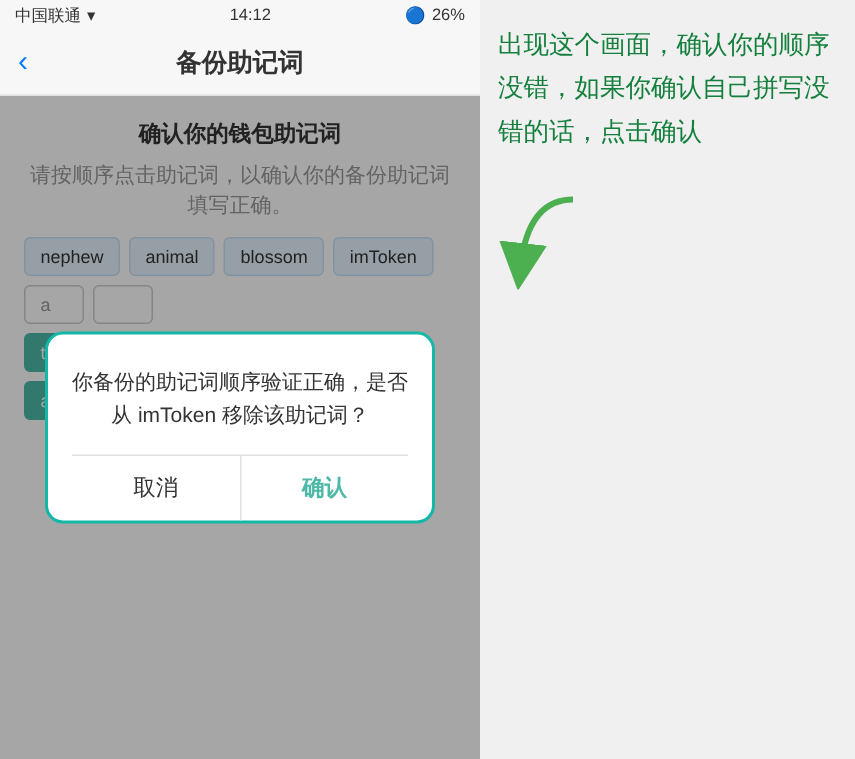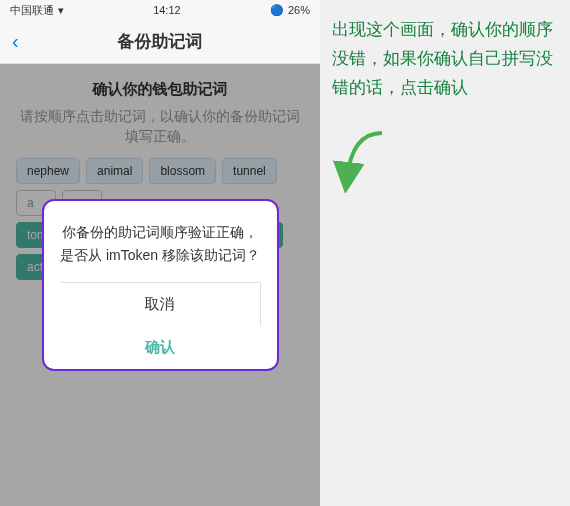--- a/index.html
+++ b/index.html
@@ -137,36 +137,35 @@
       left: 0; right: 0; bottom: 0;
       background: rgba(0,0,0,0.35);
       display: flex;
       align-items: center;
       justify-content: center;
       z-index: 10;
     }
     .dialog-box {
       background: #fff;
       border-radius: 12px;
-      width: 237px;
+      width: 260px;
       padding: 20px 16px 0;
-      border: 2px solid #6d28d9;
+      border: 2px solid #14b8a6;
       position: relative;
     }
     .dialog-text {
       text-align: center;
       font-size: 14px;
       color: #333;
       line-height: 1.6;
       margin-bottom: 16px;
     }
     .dialog-buttons {
       display: flex;
       border-top: 1px solid #e0e0e0;
-      flex-direction: column;
     }
     .dialog-btn {
       flex: 1;
       padding: 12px;
       text-align: center;
       font-size: 15px;
       cursor: pointer;
       border: none;
       background: transparent;
     }
@@ -218,21 +217,21 @@
   </div>
 
   <div class="page-content">
     <div class="page-heading">确认你的钱包助记词</div>
     <div class="page-desc">请按顺序点击助记词，以确认你的备份助记词填写正确。</div>
 
     <div class="word-row">
       <span class="word-chip">nephew</span>
       <span class="word-chip">animal</span>
       <span class="word-chip">blossom</span>
-      <span class="word-chip">tunnel</span>
+      <span class="word-chip">imToken</span>
     </div>
 
     <div class="input-row">
       <span class="input-chip">a</span>
       <span class="input-chip"></span>
     </div>
 
 
     <div class="word-row">
       <span class="word-chip teal">tomorrow</span>

